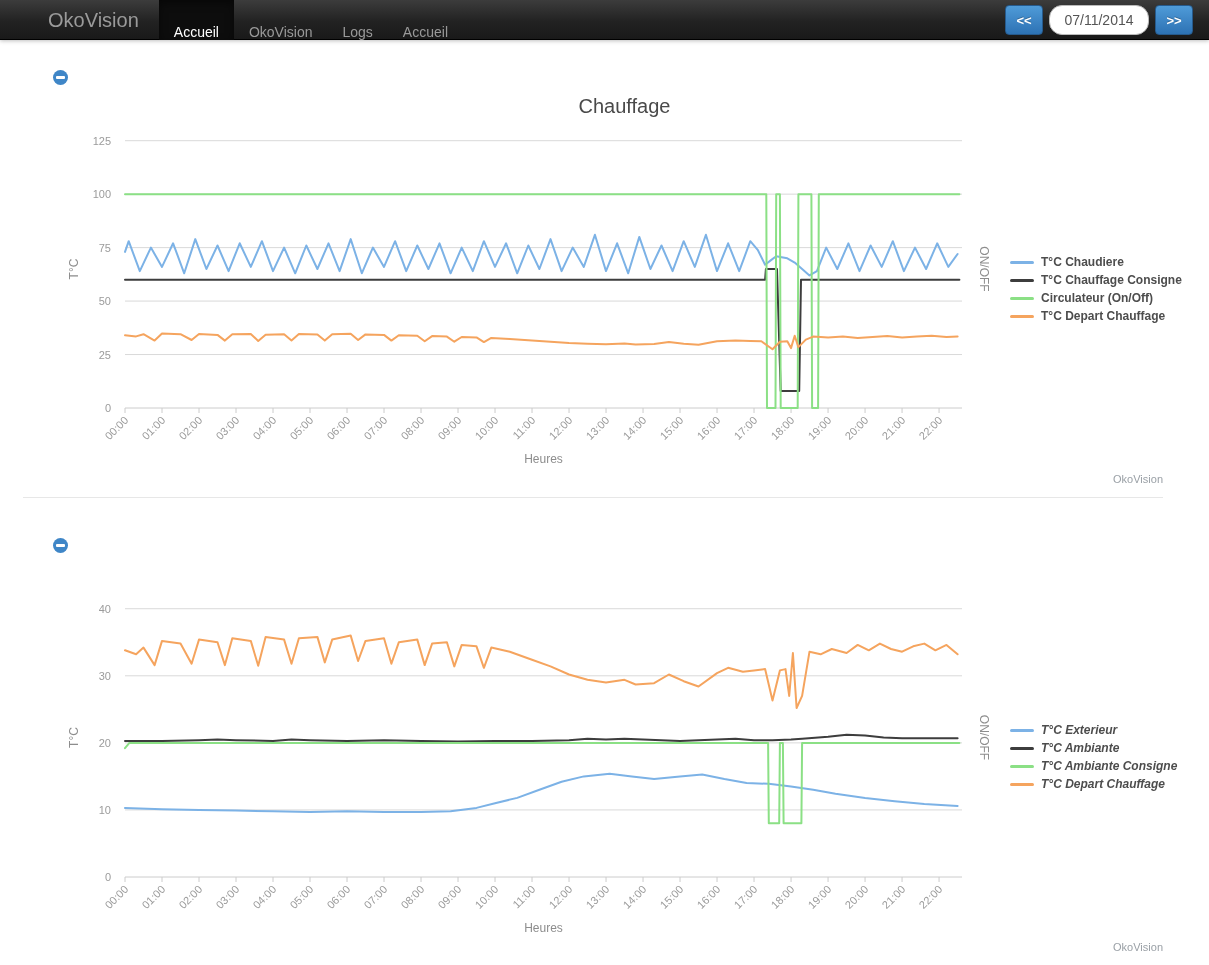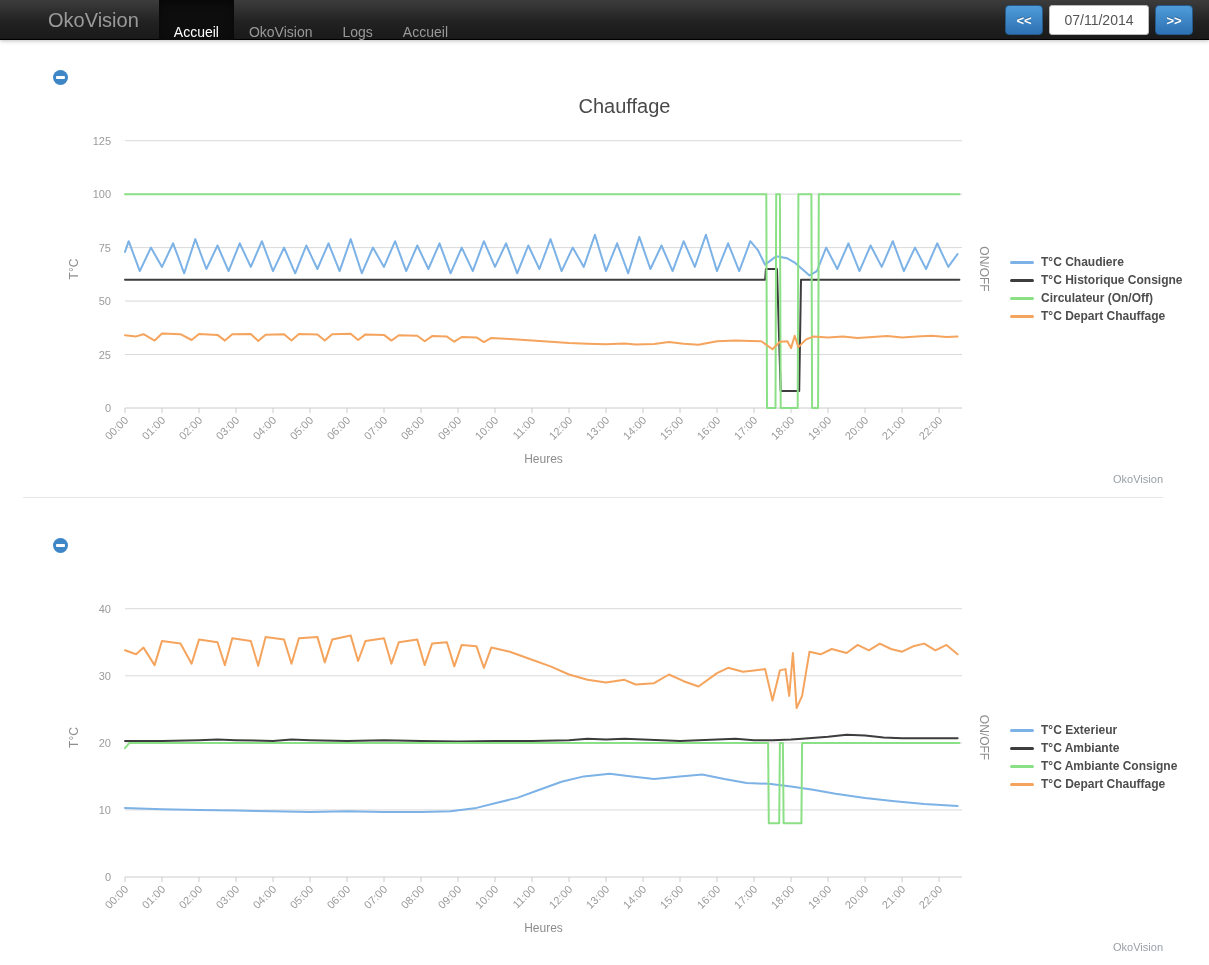--- a/index.html
+++ b/index.html
@@ -9,21 +9,21 @@
   .navbar { position:relative; height:40px; background:linear-gradient(#3c3c3c,#222 55%,#191919);
             border-bottom:1px solid #000; box-shadow:0 1px 4px rgba(0,0,0,.25); display:flex; align-items:center; }
   .brand { color:#9a9a9a; font-size:20px; padding:0 20px 0 48px; line-height:40px; }
   .nav { display:flex; height:40px; list-style:none; }
   .nav-item { color:#999; font-size:14px; line-height:40px; padding:12px 15px; cursor:pointer; }
   .nav-item.active { color:#fff; background:#0d0d0d; box-shadow:inset 0 3px 8px rgba(0,0,0,.5); }
   .nav-right { position:absolute; right:16px; top:5px; display:flex; gap:6px; align-items:center; }
   .btn-blue { width:38px; height:30px; border-radius:4px; border:1px solid #265a8c; color:#fff; font-weight:bold;
               font-size:13px; background:linear-gradient(#4f9bd8,#2d72b4); cursor:pointer;
               text-shadow:0 -1px 0 rgba(0,0,0,.25); }
-  .date-input { width:100px; height:30px; border:1px solid #bbb; border-radius:3px; text-align:center;
+  .date-input { width:100px; height:30px; border:1px solid #bbb; border-radius:13px; text-align:center;
                 font-size:14px; color:#555; font-family:"Liberation Sans", sans-serif; }
 
   
   .panel { position:relative; width:1186px; }
   .panel-1 { height:458px; }
   .panel-2 { height:466px; }
   .collapse-btn { position:absolute; left:53px; width:15px; height:15px; border-radius:50%;
                   background:#3f86c7; cursor:pointer; }
   .collapse-btn .minus { position:absolute; left:3px; top:6px; width:9px; height:3px; background:#fff; border-radius:1px; }
   .panel-1 .collapse-btn { top:30px; }
@@ -31,21 +31,21 @@
   .chart-title { position:absolute; left:40px; width:1169px; text-align:center; font-size:20px;
                  font-weight:normal; color:#4a4a4a; }
   .panel-1 .chart-title { top:55px; }
   .panel-2 .chart-title { top:62px; }
   .chart-zone { position:absolute; left:0; width:1209px; height:360px; }
   .panel-1 .chart-zone { top:90px; }
   .panel-2 .chart-zone { top:100px; }
   .chart-svg { position:absolute; left:40px; top:0; }
   .legend { position:absolute; left:1010px; }
   .panel-1 .legend { top:123px; }
-  .panel-2 .legend { top:123px; }
+  .panel-2 .legend { top:123px;font-style:italic; }
   .legend-item { display:flex; align-items:center; height:18px; }
   .swatch { display:inline-block; width:24px; height:3px; border-radius:2px; margin-right:7px; }
   .legend-label { font-size:12px; font-weight:bold; color:#4d4d4d; white-space:nowrap; }
   .watermark { position:absolute; right:23px; font-size:11px; color:#9aa0a6; }
   .panel-1 .watermark { top:433px; }
   .panel-2 .watermark { top:443px; }
   .divider { position:absolute; bottom:0; left:23px; right:23px; border:0; border-top:1px solid #e7e7e7; }
 
   
   .tick-label { font-family:"Liberation Sans", sans-serif; font-size:11px; fill:#9b9b9b; }
@@ -144,21 +144,21 @@
           <polyline points="85.0,64.2 726.3,64.2 727.0,278.0 735.5,278.0 736.2,64.2 739.9,64.2 740.7,278.0 757.7,278.0 758.4,64.2 771.4,64.2 772.1,278.0 778.1,278.0 778.8,64.2 919.4,64.2" fill="none" stroke="#8be085" stroke-width="2" stroke-linejoin="round" stroke-linecap="round"></polyline>
           <polyline points="85.0,205.3 96.1,206.4 103.5,204.2 114.6,210.6 122.0,203.6 140.5,204.2 151.6,210.0 159.0,204.0 177.5,204.9 184.9,210.6 192.3,204.2 210.8,204.0 218.2,210.9 225.6,204.7 244.1,204.2 251.5,210.4 258.9,204.0 277.4,204.4 284.8,210.6 292.2,204.2 310.7,203.8 318.1,210.0 325.5,204.4 344.0,204.9 351.4,210.6 358.8,205.3 377.3,205.7 384.7,211.3 392.1,206.1 406.9,206.6 414.3,211.7 421.7,207.0 436.5,207.4 443.9,212.1 451.3,207.9 469.8,208.9 492.0,210.4 510.5,211.7 529.0,213.0 547.5,213.8 566.0,214.3 584.5,213.4 595.6,214.5 614.1,214.1 628.9,212.1 643.7,213.8 658.5,214.7 677.0,211.3 695.5,210.4 710.3,210.9 721.4,211.3 732.5,219.2 739.9,211.7 747.3,211.3 751.0,218.1 754.7,205.7 758.4,217.1 765.8,209.6 773.2,206.6 788.1,207.4 802.9,206.6 817.7,207.9 832.5,207.0 847.3,206.1 862.1,207.4 876.9,206.6 891.7,205.7 906.5,207.0 917.6,206.4" fill="none" stroke="#f5a45e" stroke-width="2" stroke-linejoin="round" stroke-linecap="round"></polyline>
         </svg>
       <div class="legend">
           <div class="legend-item">
             <span class="swatch" style="background: rgb(124, 178, 230);"></span>
             <span class="legend-label">T°C Chaudiere</span>
           </div>
           <div class="legend-item">
             <span class="swatch" style="background: rgb(61, 61, 61);"></span>
-            <span class="legend-label">T°C Historique Consigne</span>
+            <span class="legend-label">T°C Chauffage Consigne</span>
           </div>
           <div class="legend-item">
             <span class="swatch" style="background: rgb(139, 224, 133);"></span>
             <span class="legend-label">Circulateur (On/Off)</span>
           </div>
           <div class="legend-item">
             <span class="swatch" style="background: rgb(245, 164, 94);"></span>
             <span class="legend-label">T°C Depart Chauffage</span>
           </div>
         </div>

